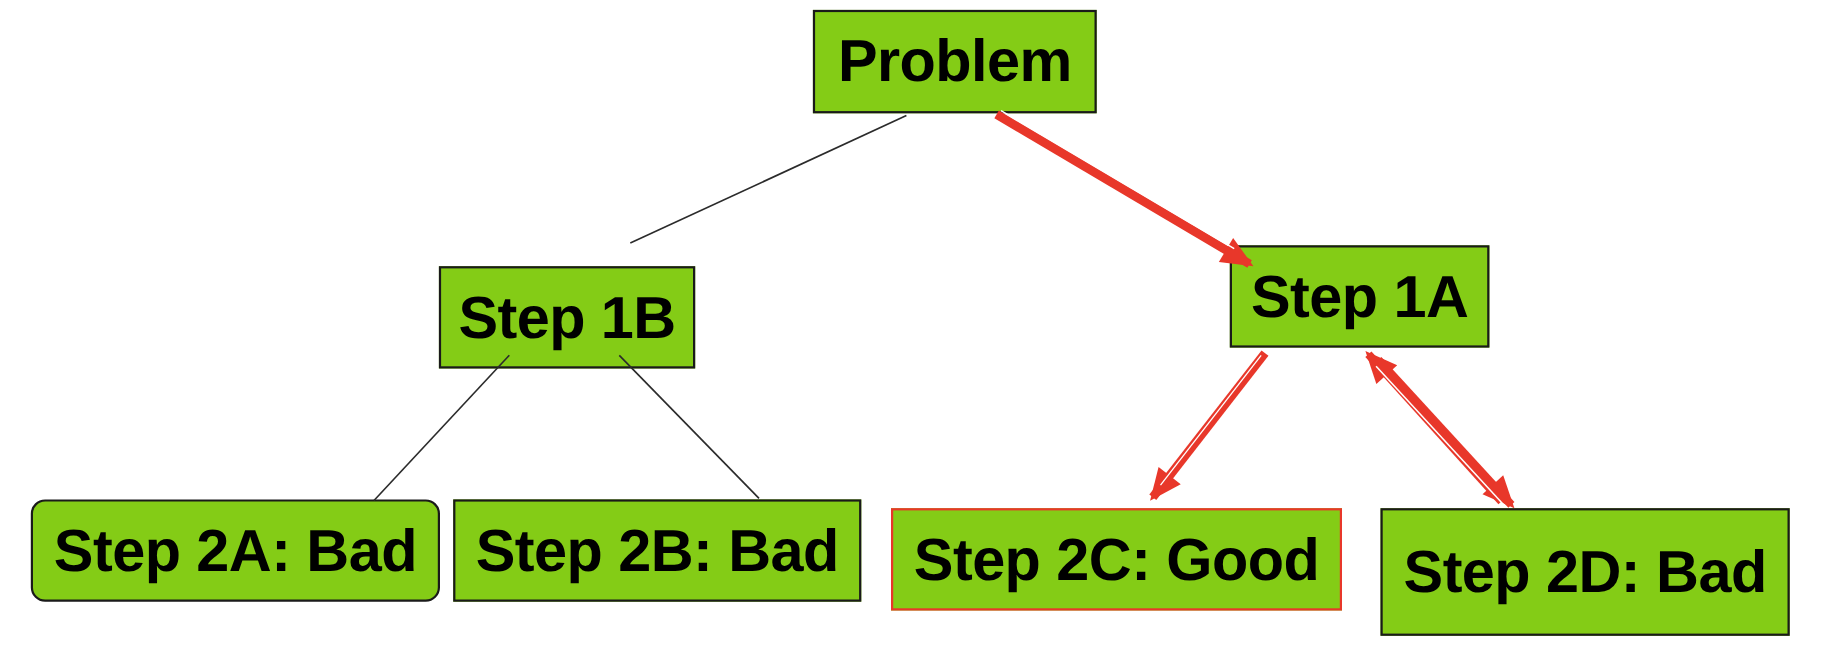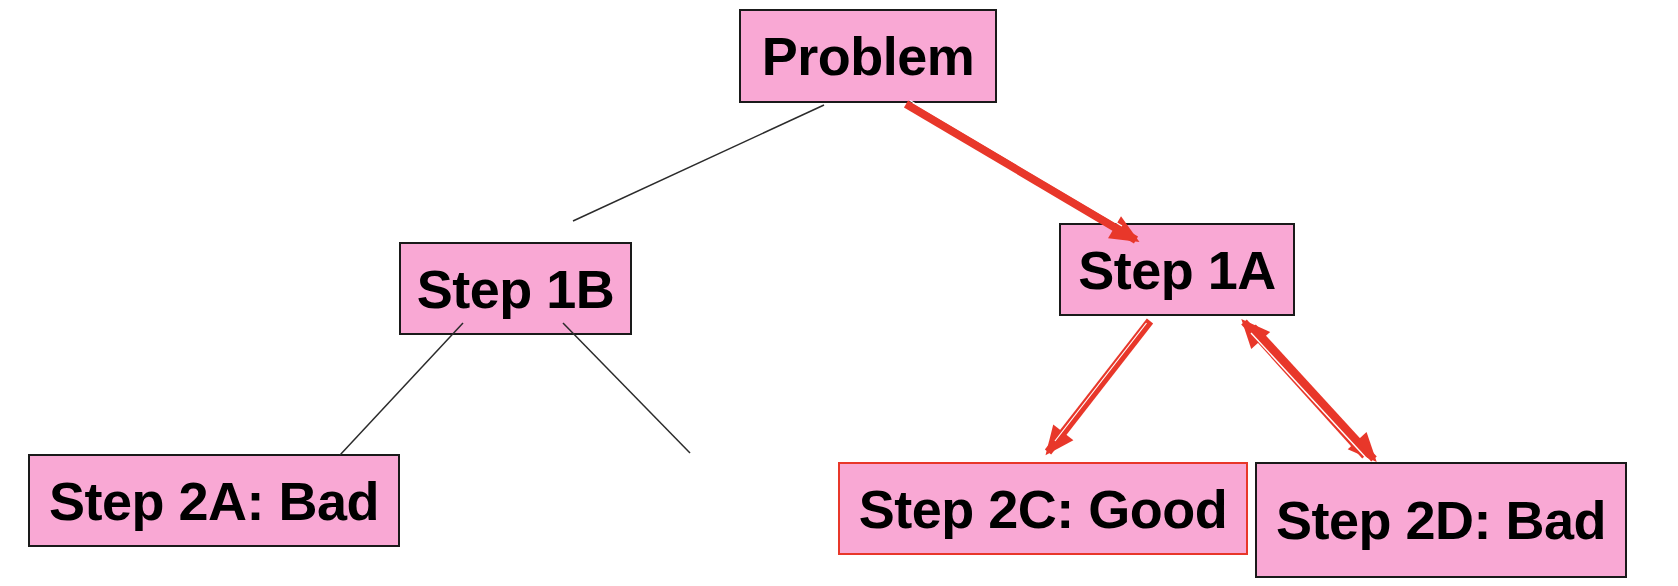--- a/index.html
+++ b/index.html
@@ -17,50 +17,51 @@
   .stage{
     position:relative;width:1678px;height:586px;background:var(--bg);
   }
   .edges{
     position:absolute;left:0;top:0;width:1678px;height:586px;
     pointer-events:none;z-index:2;
   }
   .node{
     position:absolute;z-index:1;
     display:flex;align-items:center;justify-content:center;
-    background:#f9a8d4;
+    background:#84cc16;
     border:2.5px solid var(--node-border);
     color:var(--node-text);
     font-weight:700;font-size:54px;line-height:1;
     white-space:nowrap;
     letter-spacing:-0.5px;
   }
-  .node.highlighted{border-color:var(--accent);border-width:2.5px;margin-left:28px;}
+  .node.highlighted{border-color:var(--accent);border-width:2.5px;}
   
   #node-problem{left:739px;top:9px;width:258px;height:94px;}
   #node-step1b{left:399px;top:222px;width:233px;height:93px;margin-top:20px;}
-  #node-step1a{left:1059px;top:223px;width:236px;height:93px;}
-  #node-step2a{left:28px;top:454px;width:372px;height:93px;}
+  #node-step1a{left:1118px;top:223px;width:236px;height:93px;}
+  #node-step2a{left:28px;top:454px;width:372px;height:93px;border-radius:13px;}
   #node-step2b{left:412px;top:454px;width:371px;height:93px;}
   #node-step2c{left:810px;top:462px;width:410px;height:93px;}
   #node-step2d{left:1255px;top:462px;width:372px;height:116px;}
 </style>
 </head>
 <body>
 
 <div class="stage">
 
   <div class="node" id="node-problem">Problem</div>
 
   <div class="node" id="node-step1b">Step 1B</div>
 
   <div class="node" id="node-step1a">Step 1A</div>
 
   <div class="node" id="node-step2a">Step 2A: Bad</div>
 
+  <div class="node" id="node-step2b">Step 2B: Bad</div>
 
   <div class="node highlighted" id="node-step2c">Step 2C: Good</div>
 
   <div class="node" id="node-step2d">Step 2D: Bad</div>
 
   <svg class="edges" viewBox="0 0 1678 586">
     <defs>
       <marker id="redhead" viewBox="0 0 10 10" refX="8.6" refY="5" markerUnits="userSpaceOnUse" markerWidth="36" markerHeight="29" orient="auto">
         <path d="M0,0.6 L10,5 L0,9.4 z" fill="#e8372a"></path>
       </marker>

